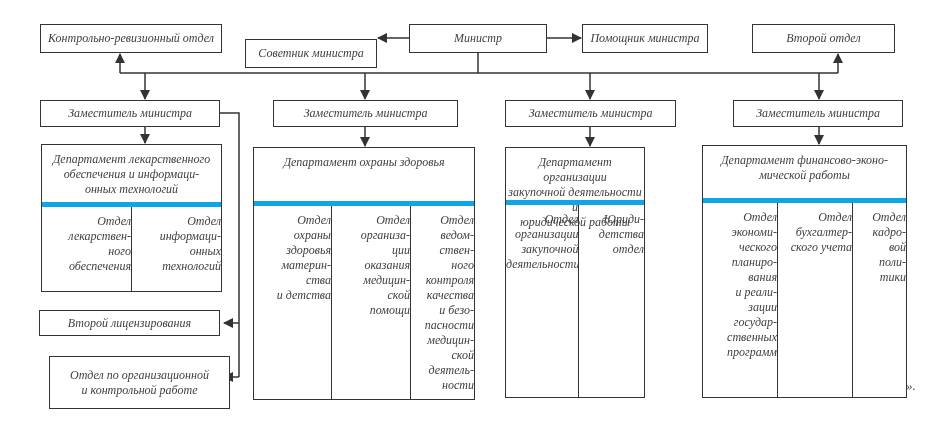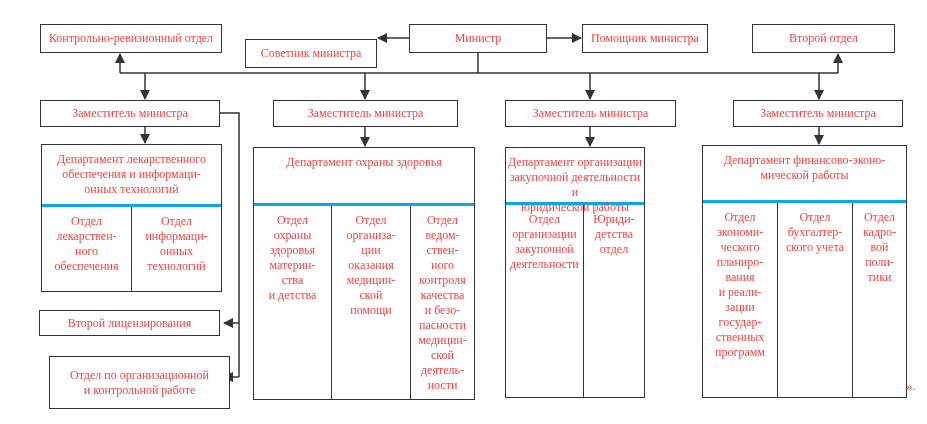--- a/index.html
+++ b/index.html
@@ -6,22 +6,23 @@
     margin: 0;
     padding: 0;
     background: #ffffff;
     font-family: "Liberation Serif", "DejaVu Serif", serif;
   }
   .canvas {
     position: relative;
     width: 927px;
     height: 424px;
     background: #ffffff;
-    color: #ef4444;
+    color: #404040;
     overflow: hidden;
+    font-style: italic;
   }
   .wires {
     position: absolute;
     left: 0; top: 0;
     pointer-events: none;
   }
   .box {
     position: absolute;
     box-sizing: border-box;
     border: 1px solid #333333;
@@ -41,34 +42,35 @@
     border: 1px solid #333333;
     background: #ffffff;
     display: flex;
     flex-direction: column;
     font-size: 12px;
     line-height: 15px;
     text-align: center;
   }
   .dept-header {
     box-sizing: border-box;
-    border-bottom: 3px solid #0ea5e9;
+    border-bottom: 5px solid #0ea5e9;
     padding-top: 7px;
     flex: 0 0 auto;
   }
   .units {
     display: flex;
     flex: 1 1 auto;
     min-height: 0;
   }
   .unit {
     box-sizing: border-box;
     border-right: 1px solid #333333;
     padding-top: 7px;
     overflow: hidden;
+    text-align: right;
   }
   .unit:last-child { border-right: none; flex: 1 1 auto; }
   .trail {
     position: absolute;
     font-size: 13px;
     line-height: 15px;
   }
 </style>
 </head>
 <body>

